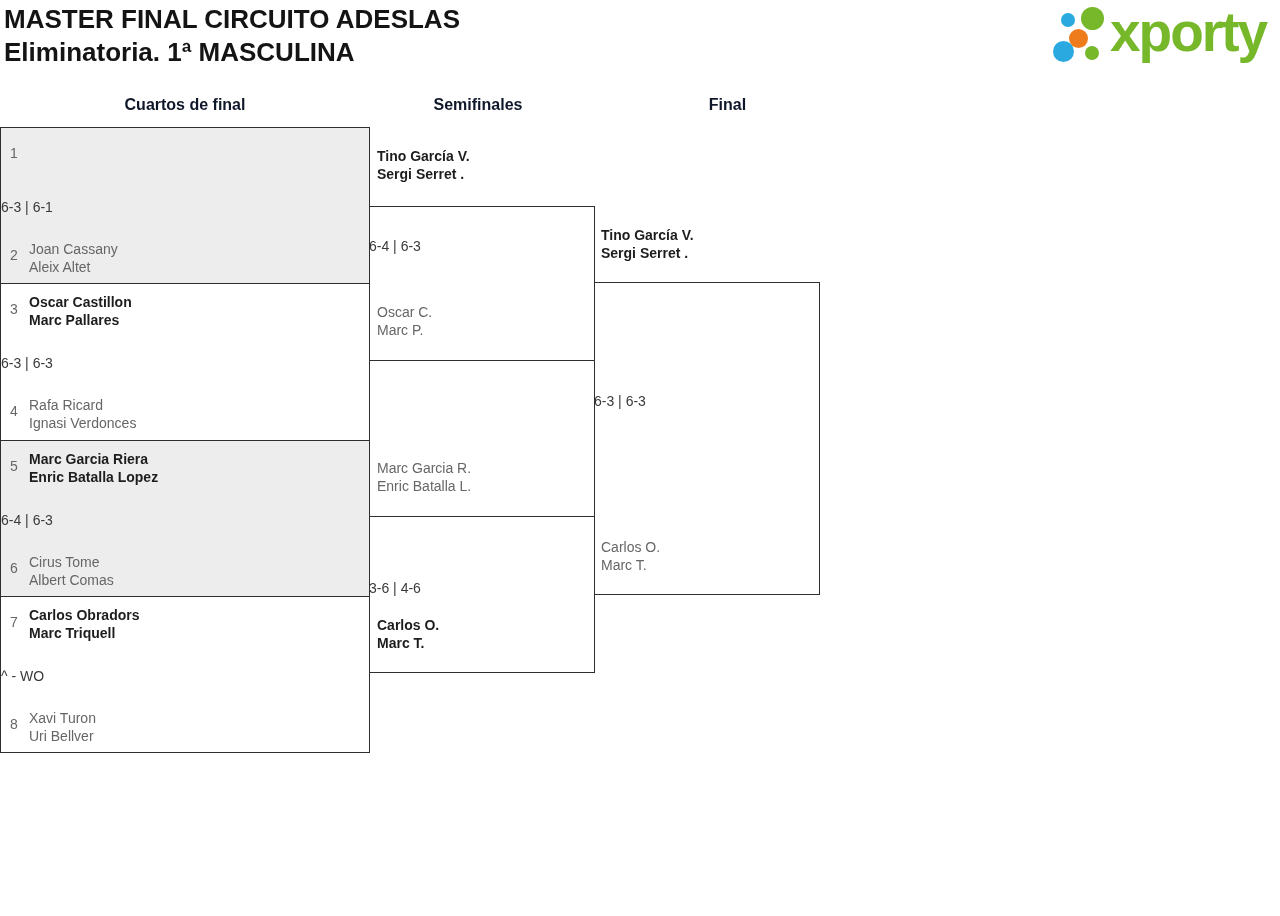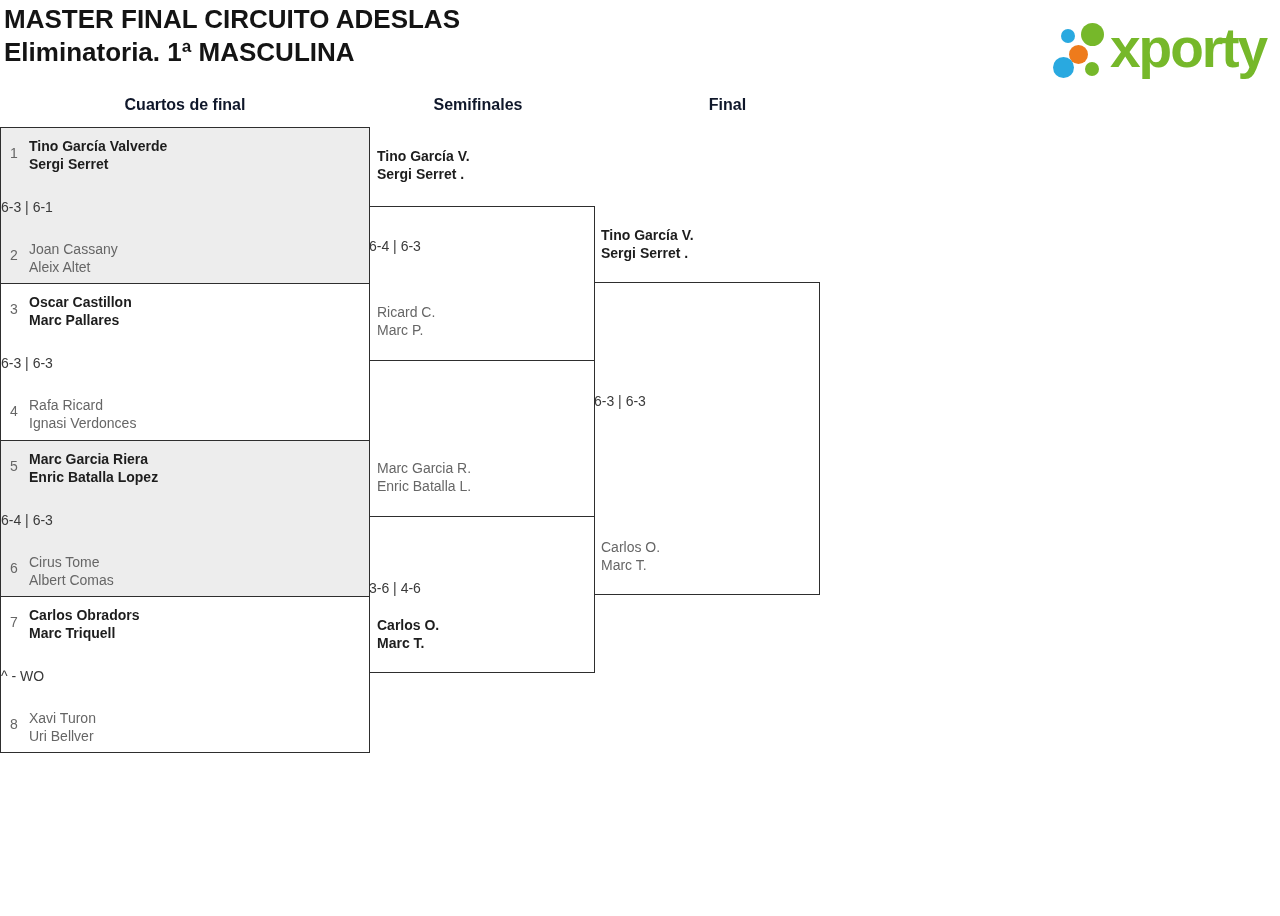--- a/index.html
+++ b/index.html
@@ -3,21 +3,21 @@
 <meta charset="utf-8">
 <style>
   html,body { margin:0; padding:0; background:#ffffff; }
   .page {
     position:relative; width:1280px; height:916px; background:#ffffff;
     font-family:"Liberation Sans", sans-serif; overflow:hidden;
   }
   
   .title { position:absolute; left:4px; top:3px; }
   .title div { font-size:26px; font-weight:700; color:#141414; line-height:33px; white-space:nowrap; }
-  .logo { position:absolute; left:1045px; top:16px; width:235px; height:75px; }
+  .logo { position:absolute; left:1045px; top:0; width:235px; height:75px; }
   .dot { position:absolute; border-radius:50%; }
   .dot-blue-small  { left:16px; top:13px; width:14px; height:14px; background:#29a9e0; }
   .dot-green-large { left:36px; top:7px;  width:23px; height:23px; background:#76b82a; }
   .dot-orange     { left:24px; top:29px; width:19px; height:19px; background:#ee7b1c; }
   .dot-blue-large { left:8px;  top:41px; width:21px; height:21px; background:#29a9e0; }
   .dot-green-small{ left:40px; top:46px; width:14px; height:14px; background:#76b82a; }
   .logo-text {
     position:absolute; left:65px; top:2px; font-size:55px; font-weight:700;
     letter-spacing:-2px; color:#76b82a; line-height:60px;
   }
@@ -78,24 +78,20 @@
   </div>
 
   <div class="col-header c1">Cuartos de final</div>
   <div class="col-header c2">Semifinales</div>
   <div class="col-header c3">Final</div>
 
   <div class="qf-wrap">
 
     <div class="qf-row shaded">
       <span class="seed a">1</span>
-      <div class="team a winner">
-        <div>Tino García Valverde</div>
-        <div>Sergi Serret</div>
-      </div>
       <div class="score-line">6-3 | 6-1</div>
       <span class="seed b">2</span>
       <div class="team b loser">
         <div>Joan Cassany</div>
         <div>Aleix Altet</div>
       </div>
     </div>
 
     <div class="qf-row">
       <span class="seed a">3</span>
@@ -144,21 +140,21 @@
   <div class="match-box sf1-box"></div>
   <div class="match-box sf2-box"></div>
   <div class="match-box final-box"></div>
 
   <div class="pair sf1-top winner">
     <div>Tino García V.</div>
     <div>Sergi Serret .</div>
   </div>
   <div class="score-line sf1-score" style="position:absolute;">6-4 | 6-3</div>
   <div class="pair sf1-bottom loser">
-    <div>Ricard C.</div>
+    <div>Oscar C.</div>
     <div>Marc P.</div>
   </div>
 
   <div class="pair sf2-top loser">
     <div>Marc Garcia R.</div>
     <div>Enric Batalla L.</div>
   </div>
   <div class="score-line sf2-score" style="position:absolute;">3-6 | 4-6</div>
   <div class="pair sf2-bottom winner">
     <div>Carlos O.</div>

